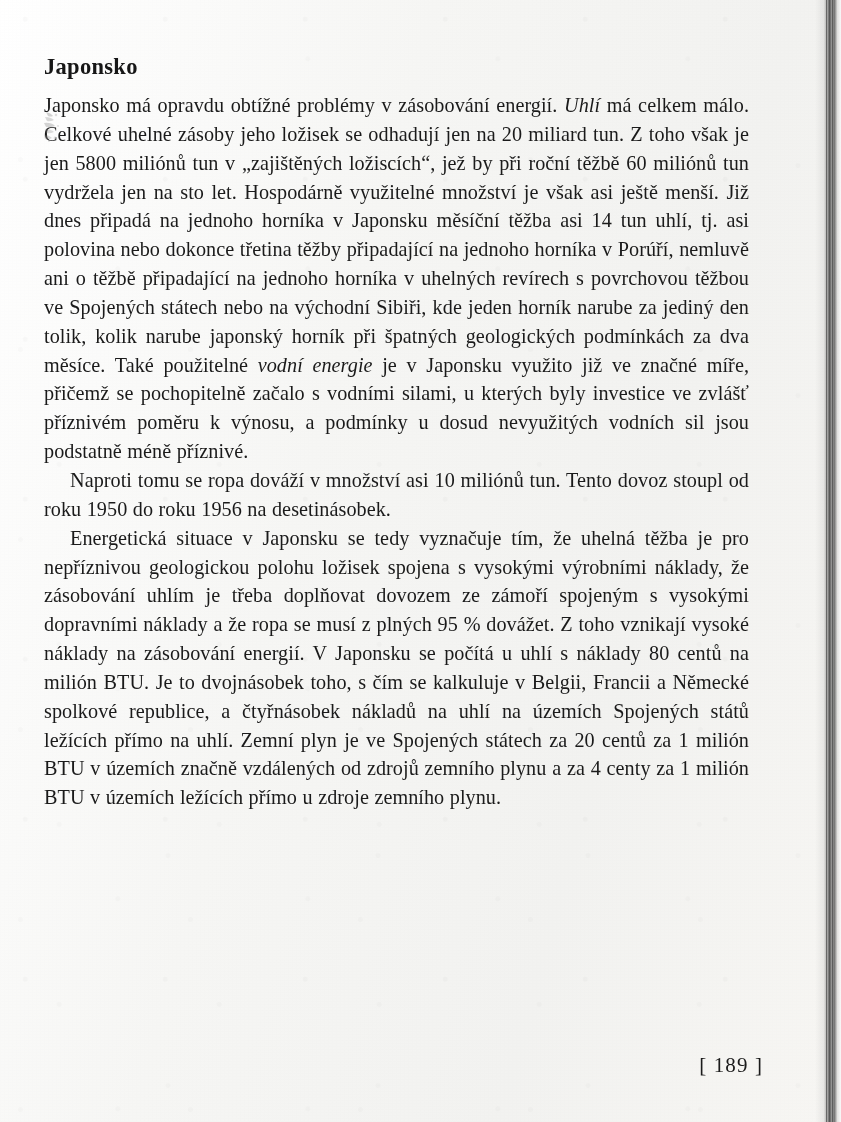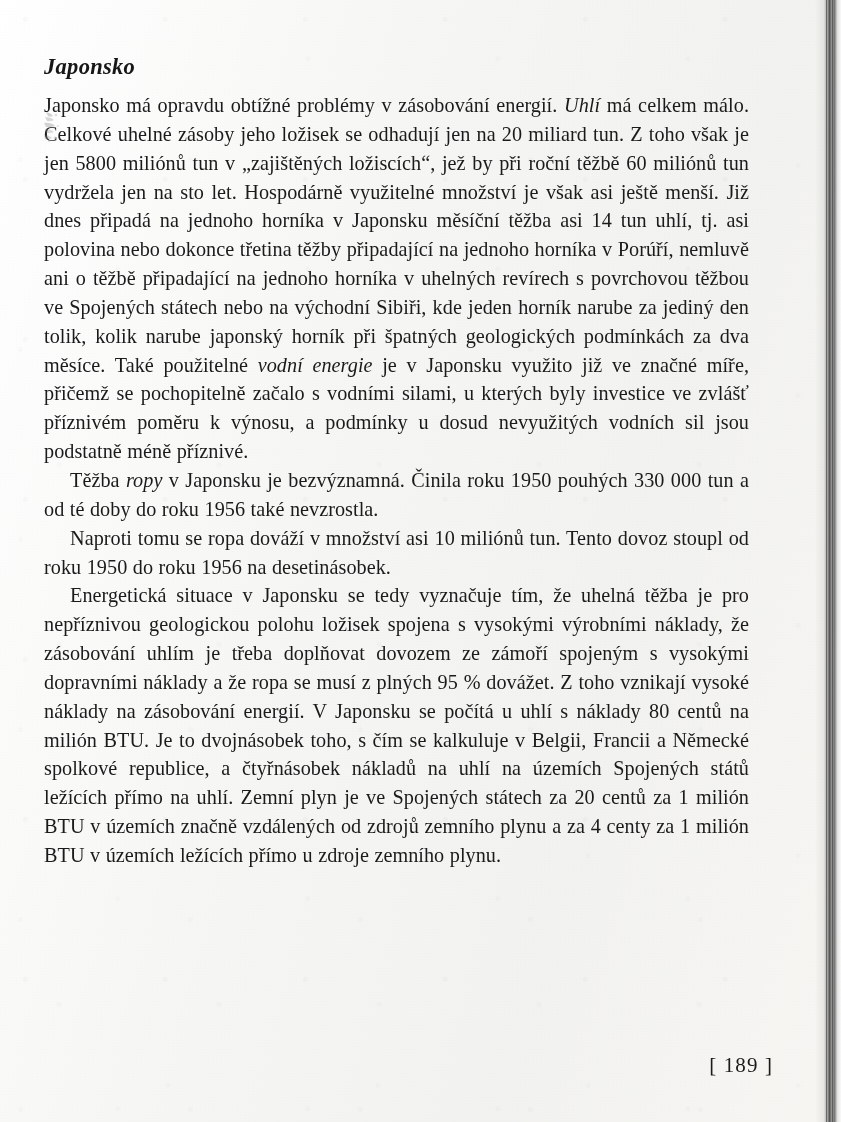--- a/index.html
+++ b/index.html
@@ -45,21 +45,20 @@
   
   .textblock {
     position: absolute;
     left: 44px;
     top: 52px;
     width: 705px;
     z-index: 2;
   }
 
   .heading {
-    font-style: italic;
     font-size: 22.5px;
     line-height: 30px;
     letter-spacing: 0.3px;
     margin: 0 0 9px 0;
     color: #171717;
   }
 
   .para {
     margin: 0;
     font-size: 20.2px;
@@ -89,21 +88,21 @@
     width: 22px;
     height: 34px;
     z-index: 4;
     opacity: 0.52;
     pointer-events: none;
   }
 
   
   .folio {
     position: absolute;
-    right: 68px;
+    right: 78px;
     bottom: 44px;
     font-size: 21px;
     letter-spacing: 1.1px;
     color: #1b1b1b;
     z-index: 2;
   }
 
   
   .gutter {
     position: absolute;
@@ -152,21 +151,20 @@
         <circle cx="16" cy="16" r="1.1" opacity="0.48"></circle>
         <circle cx="13" cy="28" r="1.4" opacity="0.52"></circle>
         <circle cx="7" cy="31" r="1.0" opacity="0.45"></circle>
       </g>
     </svg>
 
     <h1 class="heading">Japonsko</h1>
 
     <p class="para"><span>Japonsko má opravdu obtížné problémy v zásobování energií. </span><i>Uhlí</i><span> má celkem málo. Celkové uhelné zásoby jeho ložisek se odhadují jen na 20 miliard tun. Z toho však je jen 5800 miliónů tun v „zajištěných ložis­cích“, jež by při roční těžbě 60 miliónů tun vydržela jen na sto let. Hos­podárně využitelné množství je však asi ještě menší. Již dnes připadá na jednoho horníka v Japonsku měsíční těžba asi 14 tun uhlí, tj. asi polo­vina nebo dokonce třetina těžby připadající na jednoho horníka v Porú­ří, nemluvě ani o těžbě připadající na jednoho horníka v uhelných reví­rech s povrchovou těžbou ve Spojených státech nebo na východní Sibiři, kde jeden horník narube za jediný den tolik, kolik narube japonský hor­ník při špatných geologických podmínkách za dva měsíce. Také použi­telné </span><i>vodní energie</i><span> je v Japonsku využito již ve značné míře, přičemž se pochopitelně začalo s vodními silami, u kterých byly investice ve zvlášť příznivém poměru k výnosu, a podmínky u dosud nevyužitých vodních sil jsou podstatně méně příznivé.</span></p>
 
-    <p class="para"><span>Těžba </span><i>ropy</i><span> v Japonsku je bezvýznamná. Činila roku 1950 pouhých 330 000 tun a od té doby do roku 1956 také nevzrostla.</span></p>
 
     <p class="para">Naproti tomu se ropa dováží v množství asi 10 miliónů tun. Tento dovoz stoupl od roku 1950 do roku 1956 na desetinásobek.</p>
 
     <p class="para">Energetická situace v Japonsku se tedy vyznačuje tím, že uhelná těžba je pro nepříznivou geologickou polohu ložisek spojena s vysokými výrobními náklady, že zásobování uhlím je třeba doplňovat dovozem ze zámoří spojeným s vysokými dopravními náklady a že ropa se musí z plných 95 % dovážet. Z toho vznikají vysoké náklady na zásobování energií. V Japonsku se počítá u uhlí s náklady 80 centů na milión BTU. Je to dvojnásobek toho, s čím se kalkuluje v Belgii, Francii a Německé spolkové republice, a čtyřnásobek nákladů na uhlí na územích Spojených států ležících přímo na uhlí. Zemní plyn je ve Spojených státech za 20 centů za 1 milión BTU v územích značně vzdálených od zdrojů zemního plynu a za 4 centy za 1 milión BTU v územích ležících přímo u zdroje zemního plynu.</p>
 
 
   </div>
 
   <div class="folio">[ 189 ]</div>
 

